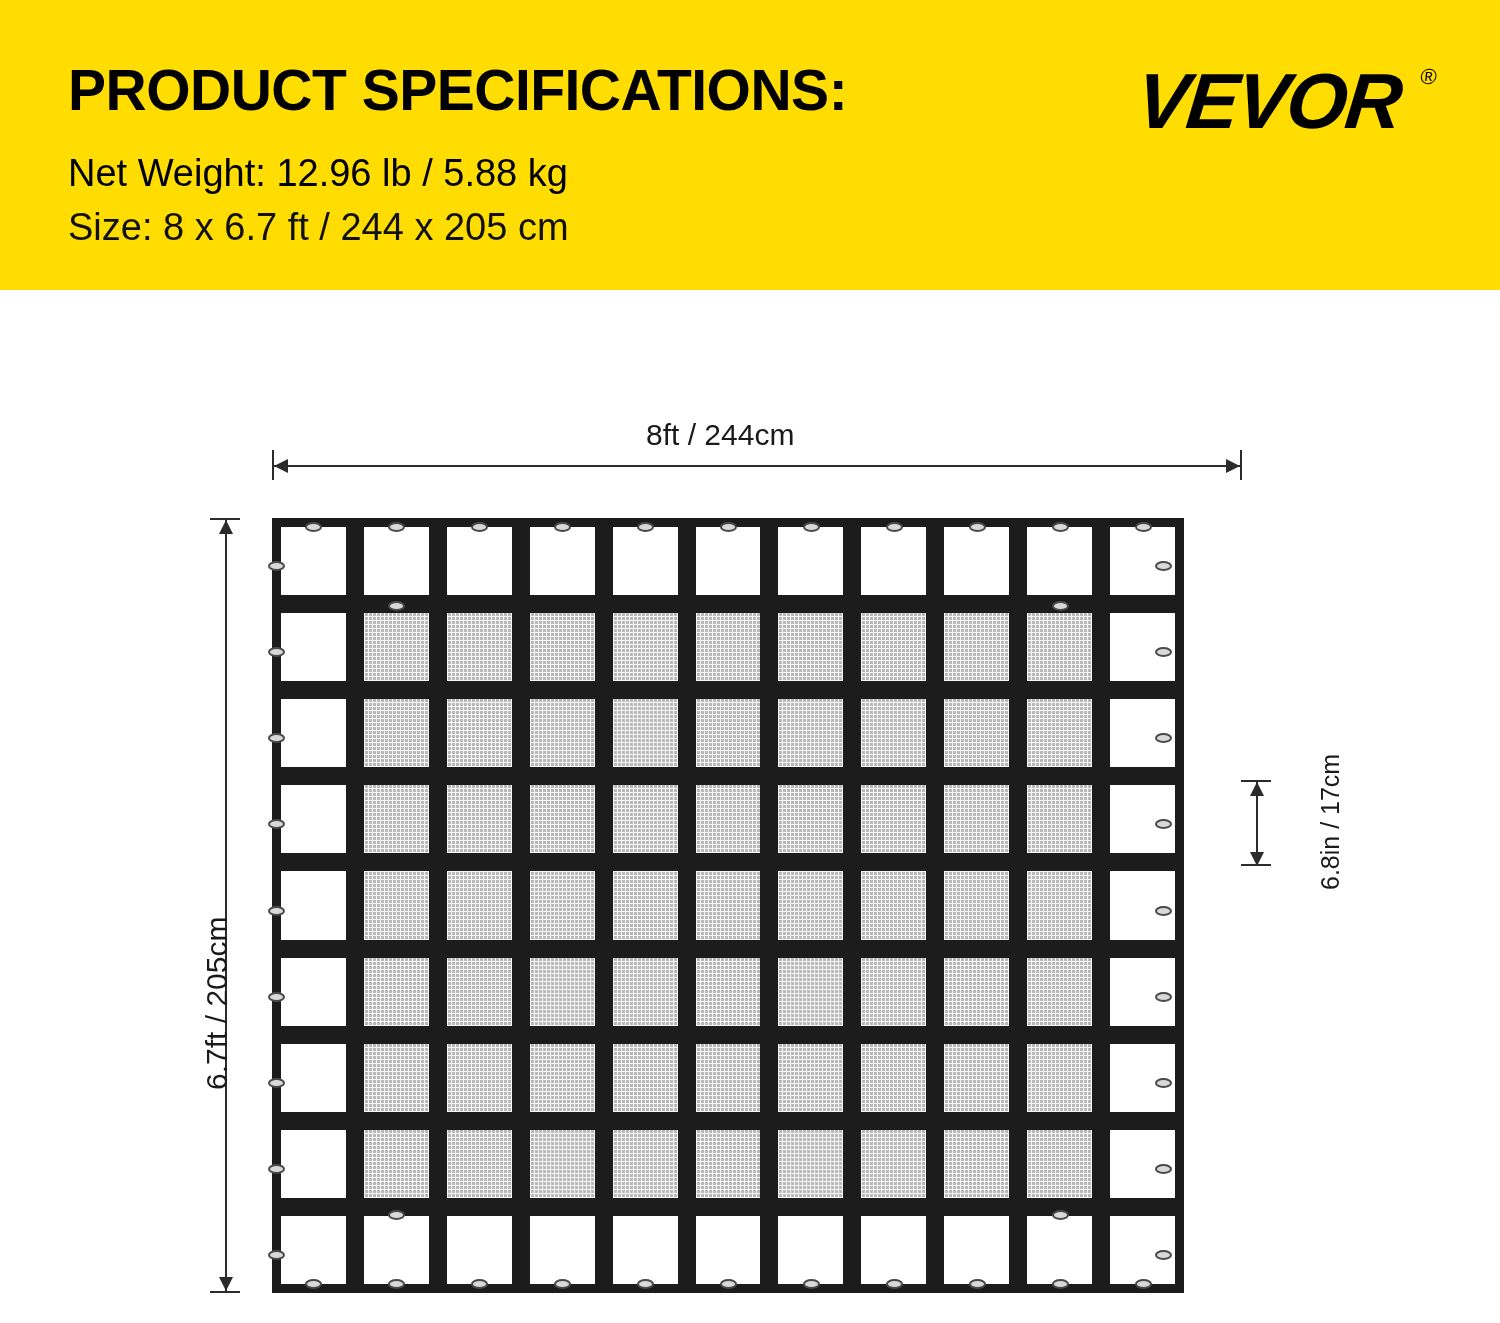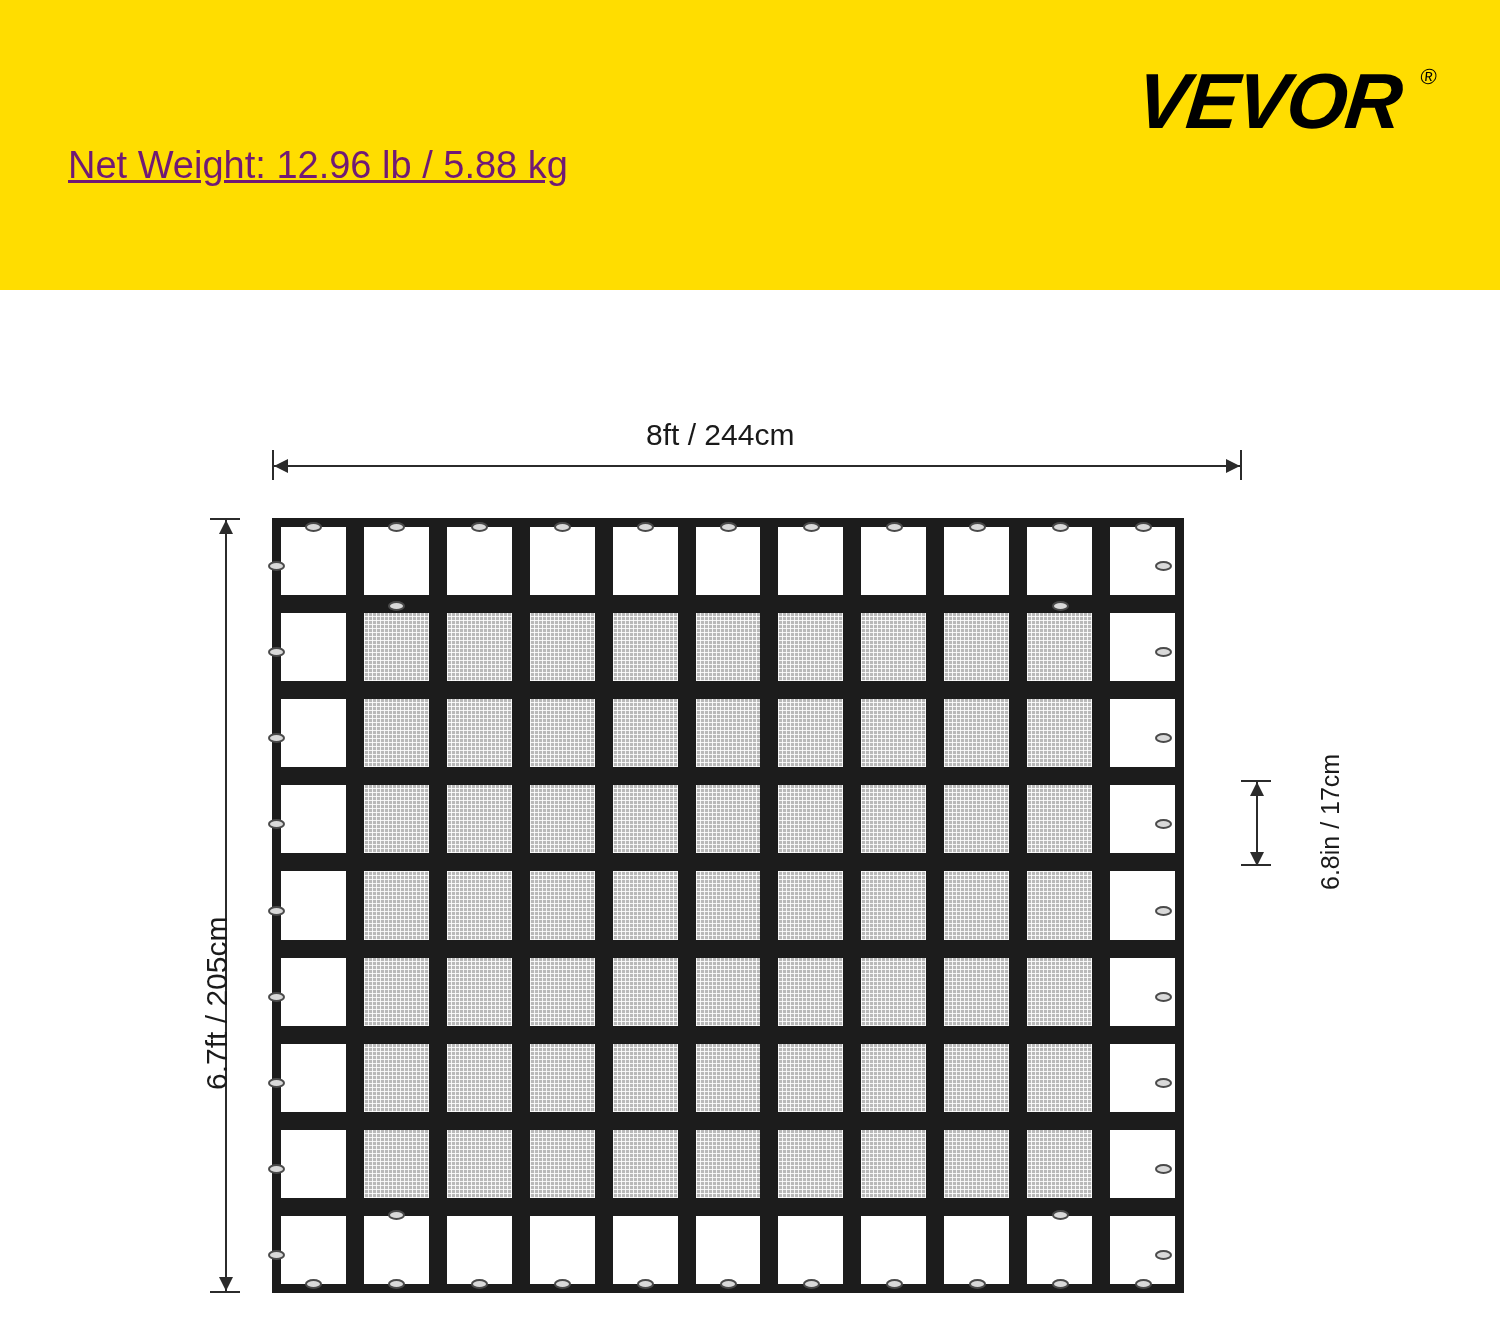--- a/index.html
+++ b/index.html
@@ -31,25 +31,24 @@
     font-size: 57px;
     font-weight: bold;
     letter-spacing: -0.5px;
     color: #000;
     line-height: 1;
     white-space: nowrap;
   }
   .banner-line1 {
     position: absolute;
     left: 68px;
-    top: 144px;
+    top: 152px;
     font-size: 38px;
-    color: #701a75;
+    color: #000000;
     white-space: nowrap;
-    text-decoration: underline;
   }
   .banner-line2 {
     position: absolute;
     left: 68px;
     top: 206px;
     font-size: 38px;
     color: #111;
     white-space: nowrap;
   }
   .brand {
@@ -171,21 +170,23 @@
     transform-origin: left top;
   }
   .dim-label.small {
     font-size: 25px;
   }
 </style>
 </head>
 <body>
 
 <div class="banner">
+  <div class="banner-title">PRODUCT SPECIFICATIONS:</div>
   <div class="banner-line1">Net Weight: 12.96 lb / 5.88 kg</div>
+  <div class="banner-line2">Size: 8 x 6.7 ft / 244 x 205 cm</div>
   <div class="brand">
     <span>VEVOR</span><span class="reg">®</span>
   </div>
 </div>
 
 <div class="diagram">
 
   <div>
     <div class="dim-line dim-h" style="left:272px; top:175px; width:970px;"></div>
     <div class="cap-v" style="left:272px; top:160px;"></div>

